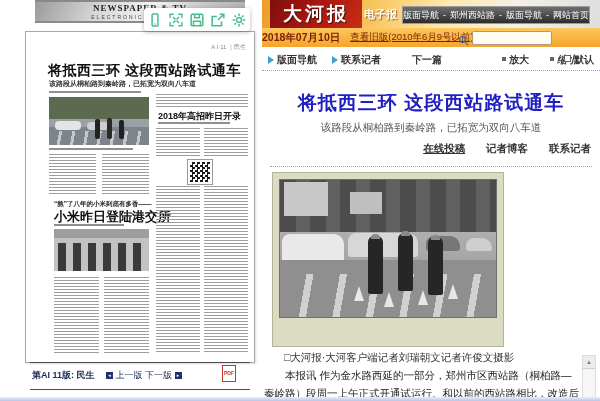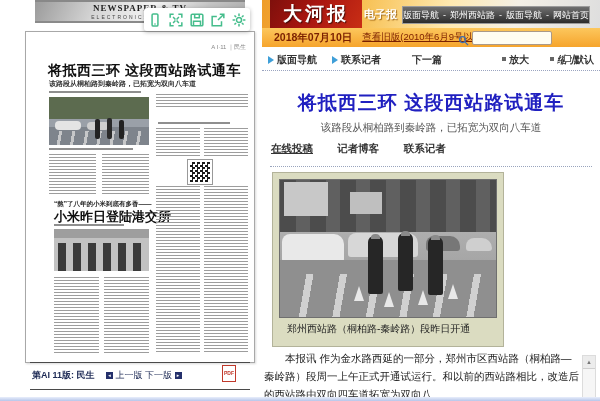--- a/index.html
+++ b/index.html
@@ -40,40 +40,40 @@
     text-shadow:1px 1px 1px rgba(0,0,0,.6);}
   .etab{left:102px;top:7px;font-size:11px;font-weight:bold;color:#fff;
     text-shadow:1px 1px 1px rgba(140,80,0,.8);}
   .topnav{left:140px;top:6px;width:186px;height:16px;display:flex;align-items:center;
     justify-content:center;gap:4px;background:linear-gradient(#6f6f6f,#2c2c2c);
     border:1px solid #9b9b9b;color:#fff;font-size:9px;white-space:nowrap;}
   .topnav span{cursor:pointer;}
   
   .datebar{left:262px;top:28px;width:338px;height:19px;
     background:linear-gradient(#fcc75d,#f6a42c);display:flex;align-items:center;}
-  .datebar .d{margin-left:12px;font-size:10.5px;font-weight:bold;color:#7a1f00;}
+  .datebar .d{font-size:10.5px;font-weight:bold;color:#7a1f00;}
   .datebar .old{margin-left:10px;font-size:9.5px;color:#7a1f00;text-decoration:underline;cursor:pointer;}
   .searchbox{position:absolute;left:210px;top:3px;width:74px;height:12px;
     background:#fffdf2;border:1px solid #a98;border-radius:2px;font-size:9px;padding:0 2px;}
   
   .navrow{left:262px;top:47px;width:338px;height:23px;background:#fff;
     border-bottom:1px dotted #9aa4c0;font-size:10px;font-weight:bold;color:#333;}
   .navrow span{cursor:pointer;}
   .tri{display:inline-block;width:0;height:0;border-top:4px solid transparent;
     border-bottom:4px solid transparent;border-left:6px solid #3f9fd8;margin-right:3px;
     vertical-align:-1px;}
   .dotb{display:inline-block;width:4px;height:4px;background:#666;margin-right:3px;vertical-align:2px;}
   .dotc{display:inline-block;width:5px;height:5px;border:1px solid #666;background:#fff;
     margin-right:3px;vertical-align:1px;}
   
   .atitle{left:262px;top:90px;width:338px;text-align:center;font-size:19px;font-weight:bold;
     color:#2020c0;letter-spacing:1px;}
   .asub{left:262px;top:121px;width:338px;text-align:center;font-size:10.5px;color:#555;}
-  .alinks{left:262px;top:142px;width:338px;text-align:left;font-size:10.5px;
-    font-weight:bold;color:#333;font-family:Liberation Mono, monospace;}
+  .alinks{left:262px;top:142px;width:338px;text-align:right;font-size:10.5px;
+    font-weight:bold;color:#333;}
   .alinks span{margin:0 9px;cursor:pointer;}
   .alinks .u{text-decoration:underline;}
   .adiv{left:270px;top:166px;width:322px;border-top:1px dotted #99a4bd;}
   
   .pbox{left:272px;top:172px;width:230px;height:173px;background:#dbdcc1;
     border:1px solid #b3b39a;}
   .photo{position:absolute;left:6px;top:6px;width:216px;height:137px;overflow:hidden;
     border:1px solid #6f6f6f;background:linear-gradient(#bdbdbd,#969696);}
   .trees{position:absolute;left:0;top:0;width:216px;height:52px;
     background:repeating-linear-gradient(90deg,#4c4c4c 0 16px,#606060 16px 30px);}
@@ -179,20 +179,21 @@
     <div class="abs" style="left:28px;top:197px;width:95px;height:42px;background:#c2c2c2;overflow:hidden;">
       <div style="position:absolute;left:0;top:0;width:95px;height:9px;background:#9e9e9e;"></div>
       <div style="position:absolute;left:4px;top:14px;width:88px;height:28px;
         background:repeating-linear-gradient(90deg,#3a3a3a 0 8px,transparent 8px 15px);"></div>
     </div>
 
     <div class="abs tl" style="left:28px;top:245px;width:45px;height:76px;"></div>
     <div class="abs tl" style="left:78px;top:245px;width:45px;height:76px;"></div>
 
     <div class="abs tl" style="left:130px;top:62px;width:92px;height:13px;"></div>
+    <div class="abs mbox" style="left:132px;top:78px;">2018年高招昨日开录</div>
     <div class="abs ln" style="left:132px;top:90px;width:72px;"></div>
     <div class="abs tl" style="left:130px;top:96px;width:44px;height:28px;"></div>
     <div class="abs tl" style="left:178px;top:96px;width:44px;height:28px;"></div>
     <div class="abs qr" style="left:162px;top:128px;width:20px;height:20px;"></div>
     <div class="abs tl" style="left:130px;top:154px;width:44px;height:167px;"></div>
     <div class="abs tl" style="left:178px;top:154px;width:44px;height:167px;"></div>
   </div>
 
   <div class="abs" style="left:30px;top:362px;width:220px;height:1px;background:#4a4a4a;"></div>
   <div class="abs pfoot" style="left:32px;top:369px;font-weight:bold;">第AI 11版: 民生</div>
@@ -261,24 +262,24 @@
         <div class="zebra"></div>
       </div>
       <div class="cone" style="left:74px;top:106px;"></div>
       <div class="cone" style="left:104px;top:112px;"></div>
       <div class="cone" style="left:138px;top:110px;"></div>
       <div class="cone" style="left:168px;top:104px;"></div>
       <div class="fig" style="left:88px;top:56px;"></div>
       <div class="fig" style="left:118px;top:53px;"></div>
       <div class="fig" style="left:148px;top:57px;"></div>
     </div>
-    <div class="pcap">郑州西站路（桐柏路-秦岭路）段昨日开通</div>
   </div>
 
   <div class="abs atext">
+    <div class="credit">□大河报·大河客户端记者刘瑞朝文记者许俊文摄影</div>
     <p class="bodyp">本报讯 作为金水路西延的一部分，郑州市区西站路（桐柏路—秦岭路）段周一上午正式开通试运行。和以前的西站路相比，改造后的西站路由双向四车道拓宽为双向八</p>
   </div>
 
   <div class="abs sbar">
     <div class="sbtn">▲</div>
   </div>
 
   <div class="abs bstrip"></div>
 
 </div>

